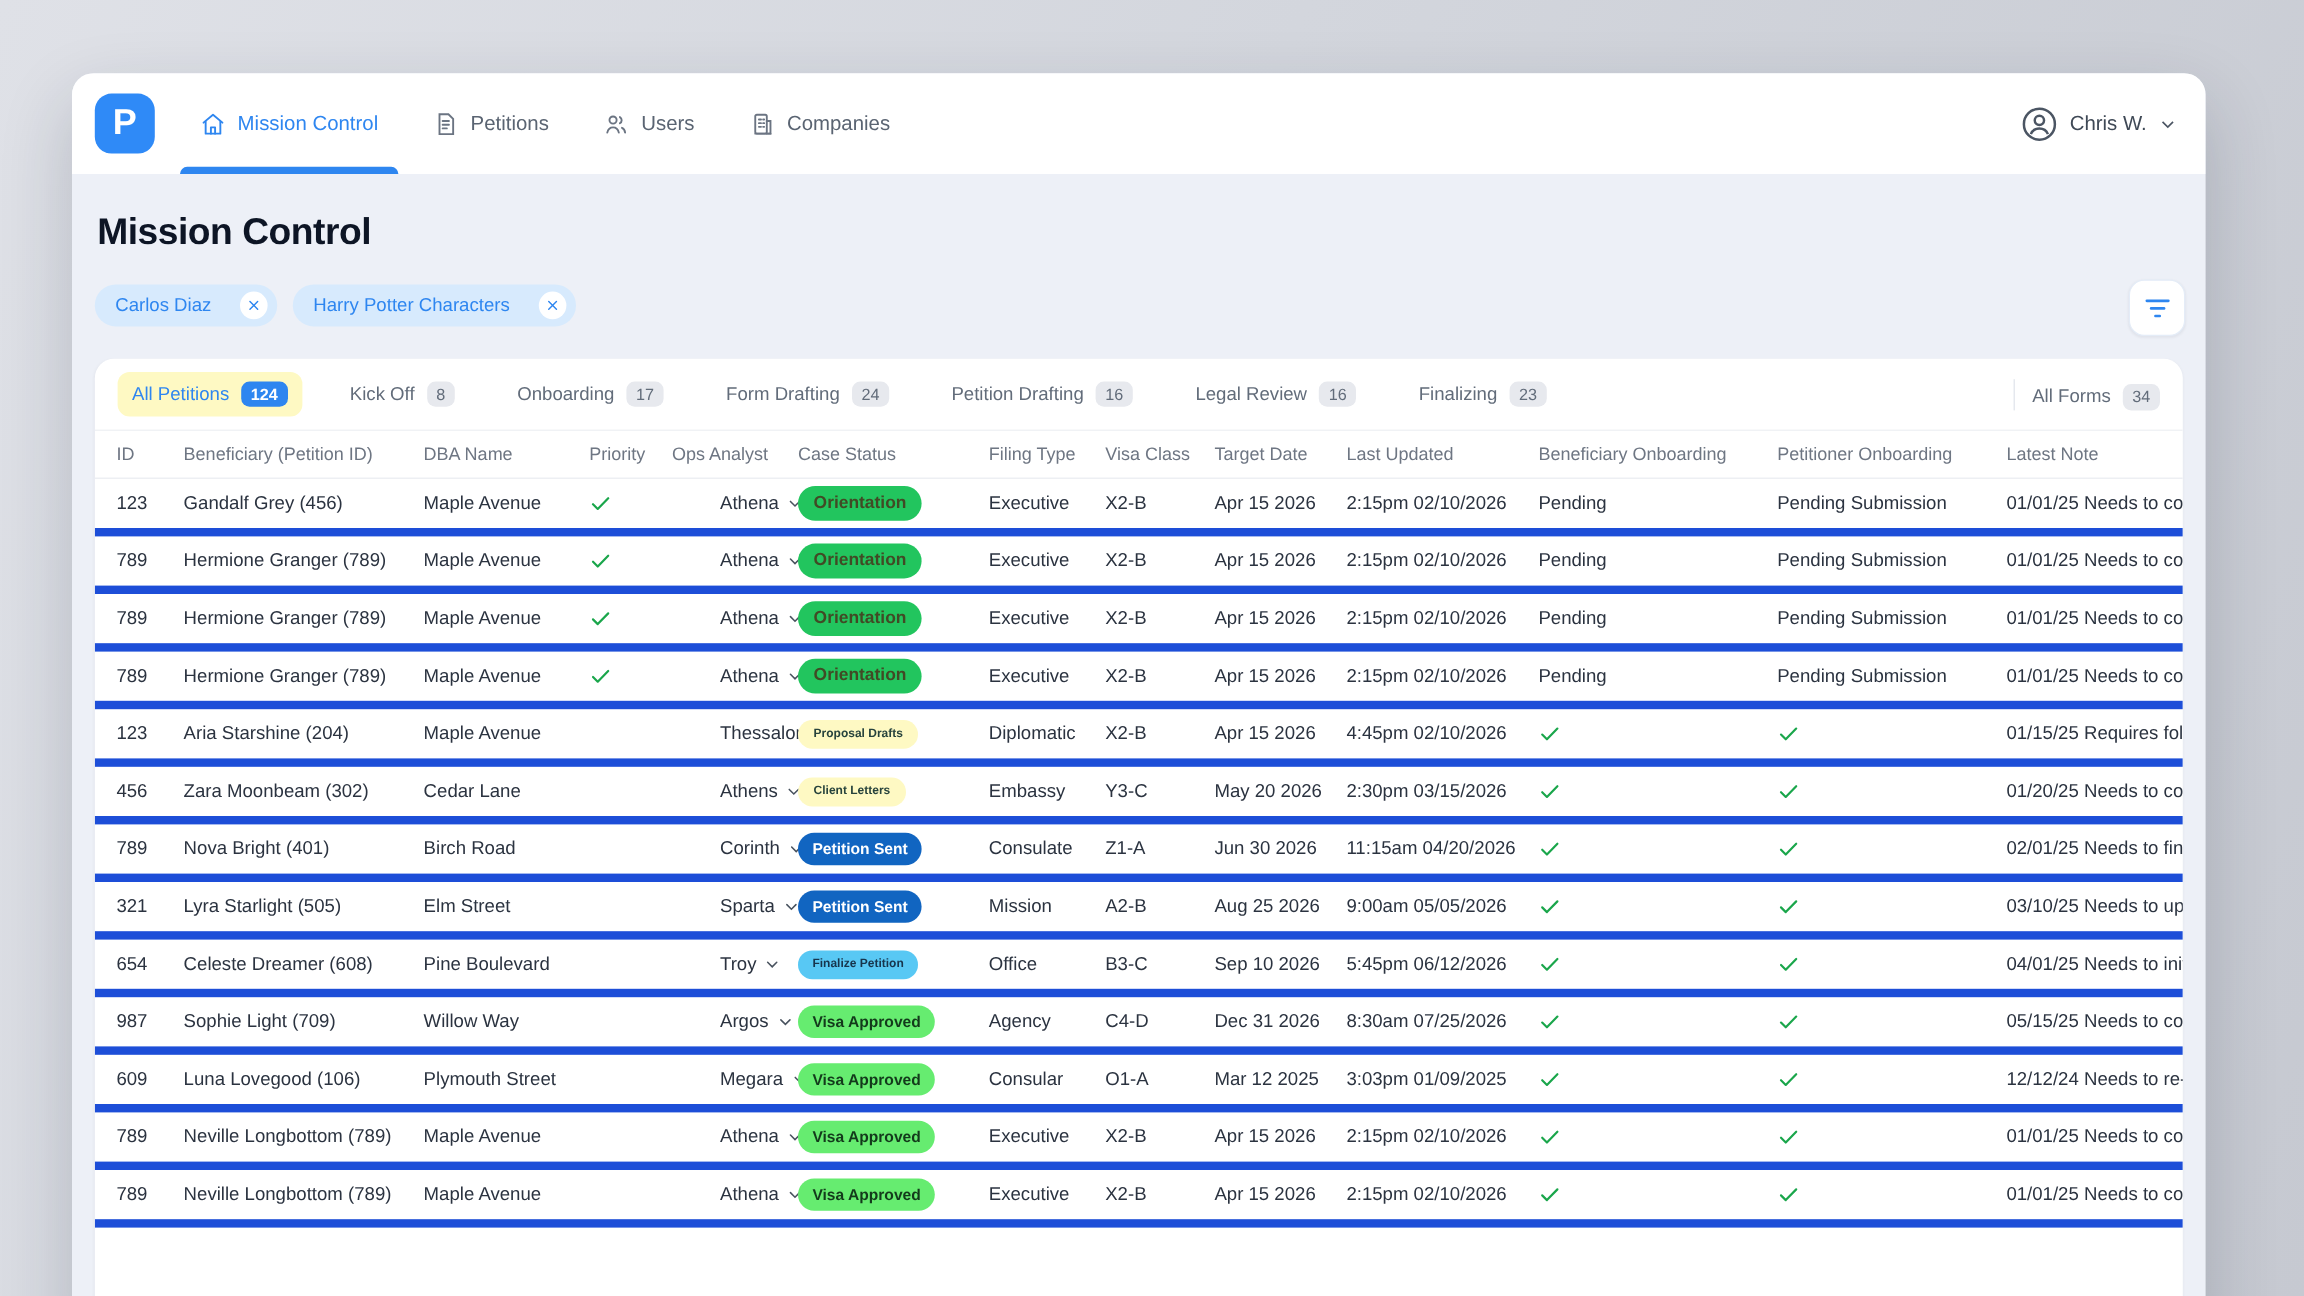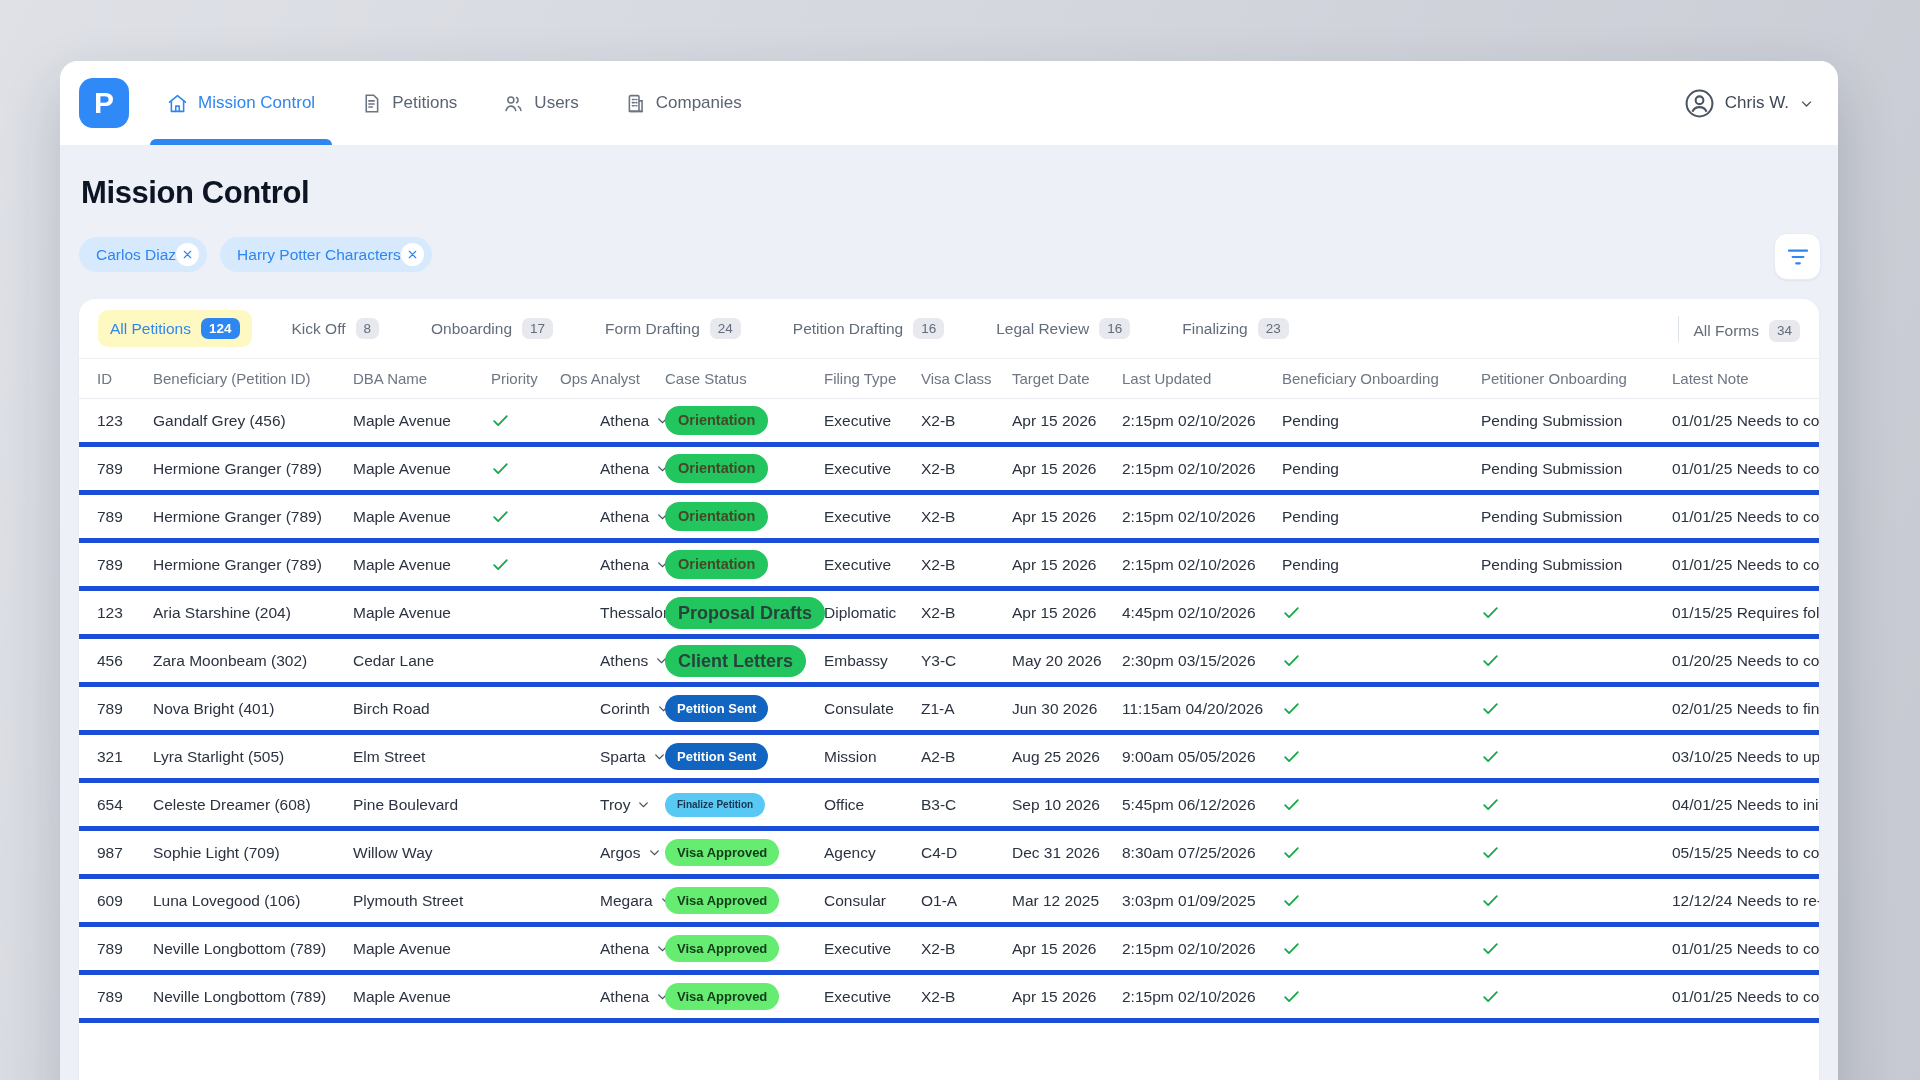--- a/index.html
+++ b/index.html
@@ -24,21 +24,21 @@
   .nav-item.active { color:#2e86f0; font-weight:500; }
   .nav-item.active svg { stroke:#2e86f0; }
   .nav-underline { position:absolute; left:-17px; right:-17px; bottom:0; height:6px; background:#2e86f0; border-radius:7px 7px 0 0; }
   .user { margin-left:auto; display:flex; align-items:center; gap:10px; color:#3f4956; font-size:17px; cursor:pointer; }
   .user svg.avatar { width:31px; height:31px; stroke:#4b5563; }
   .user svg.chev { width:15px; height:15px; stroke:#4b5563; }
   
   .page-body { padding:0 19px; position:relative; }
   .page-title { margin:30px 0 0 2px; font-size:31px; font-weight:700; letter-spacing:-.4px; color:#0d1525; }
   .chips-row { margin-top:26px; display:flex; gap:13px; align-items:center; position:relative; }
-  .chip { display:flex; align-items:center; gap:0; background:#d7eafd; border-radius:999px;
+  .chip { display:flex; align-items:center; gap:24px; background:#d7eafd; border-radius:999px;
           padding:6px 8px 6px 17px; color:#2e86f0; font-size:15.5px; font-weight:500; cursor:pointer; }
   .chip-close { width:23px; height:23px; background:#fff; border-radius:50%; display:flex; align-items:center; justify-content:center; cursor:pointer; }
   .chip-close svg { width:11px; height:11px; stroke:#2e86f0; }
   .filter-btn { position:absolute; right:-2px; top:-4px; width:47px; height:47px; background:#fff;
                 border:1px solid #e4ecf7; border-radius:13px; display:flex; align-items:center; justify-content:center; cursor:pointer;
                 box-shadow:0 1px 2px rgba(16,24,40,.05); }
   .filter-btn svg { width:22px; height:18px; stroke:#2e86f0; }
   
   .table-card { margin-top:27px; background:#fff; border-radius:16px; overflow:hidden; height:810px;
                 box-shadow:0 1px 3px rgba(16,24,40,.05); }
@@ -50,29 +50,29 @@
   .tab.active .count { background:#2e86f0; color:#fff; font-weight:700; }
   .tabs-right { margin-left:auto; display:flex; align-items:flex-end; gap:15px; }
   .vdiv { width:1px; height:26px; background:#dfe3ea; }
   .all-forms { display:flex; align-items:center; gap:10px; font-size:15.5px; color:#626c7a; cursor:pointer; }
   .search-row { height:50px; display:flex; align-items:center; gap:13px; padding:0 21px; border-bottom:1px solid #edeff3; cursor:text; }
   .search-row svg { width:20px; height:20px; stroke:#98a1ae; }
   .search-row .ph { color:#9aa3b0; font-size:16.5px; }
   
   .trow { display:grid;
           grid-template-columns:56px 200px 138px 69px 105px 159px 97px 91px 110px 160px 199px 191px 300px;
-          align-items:center; height:48px; border-bottom:5px solid #1d4ed8;
+          align-items:center; height:48px; border-bottom:7px solid #1d4ed8;
           font-size:15.5px; color:#2b3340; white-space:nowrap; padding-left:18px; cursor:pointer; }
   .trow.thead { height:40px; font-size:15px; color:#6e7683; cursor:default; border-bottom:1px solid #e9ecf0; }
   .check svg { width:19px; height:19px; stroke:#1aa64b; display:block; }
   .ops { display:flex; align-items:center; gap:7px;margin-left:40px; }
   .ops svg { width:13px; height:13px; stroke:#49535f; flex:none; cursor:pointer; }
   .badge { display:inline-block; border-radius:999px; line-height:1; }
   .badge.lime  { background:#22c55e; color:#414a25; font-size:14.5px; font-weight:600; padding:7px 13px; }
-  .badge.mint  { background:#22c55e; color:#27433c; font-size:18px; font-weight:600; padding:7px 13px; }
+  .badge.mint  { background:#fef9c3; color:#27433c; font-size:10px; font-weight:600; padding:7px 13px; }
   .badge.blue  { background:#1165c1; color:#ffffff; font-size:13px; font-weight:700; padding:7px 12px; }
   .badge.sky   { background:#58c8f4; color:#17354d; font-size:10px; font-weight:700; padding:7px 12px; }
   .badge.green { background:#66ec70; color:#133a1b; font-size:13px; font-weight:700; padding:7px 12px; }
 </style>
 </head>
 <body>
 
 <div class="app-card">
 
   <div class="topbar">

